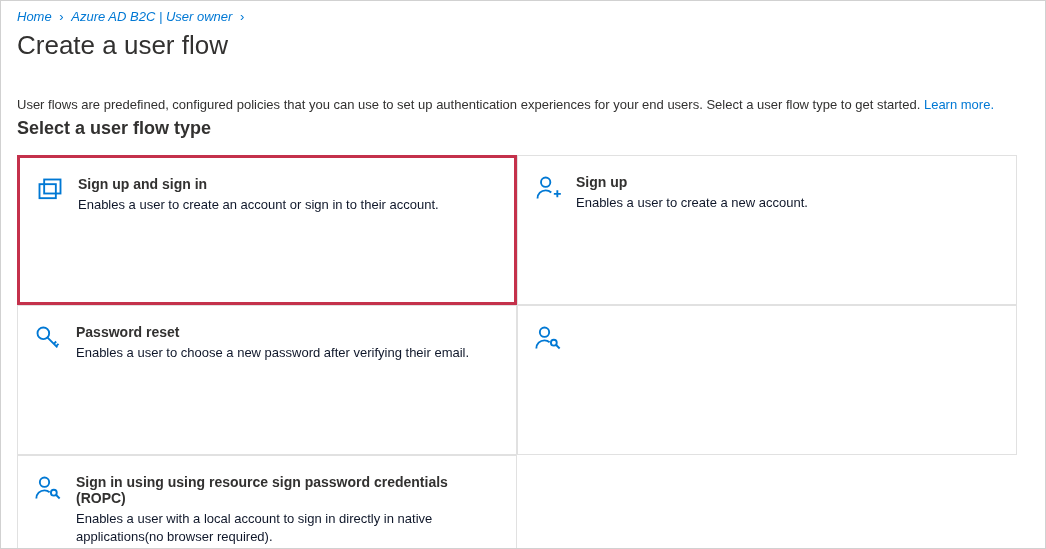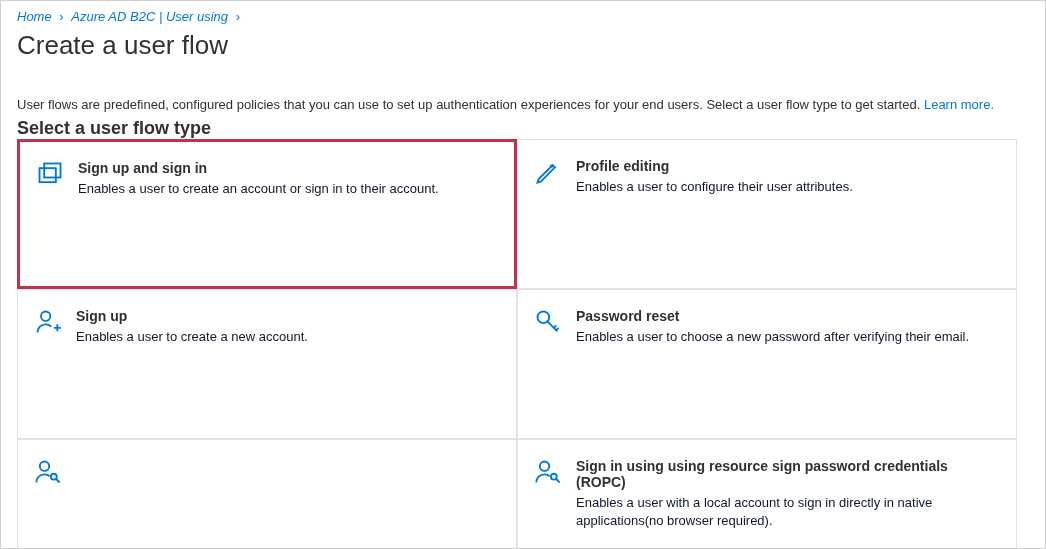--- a/index.html
+++ b/index.html
@@ -36,21 +36,21 @@
       color: #323130;
       margin-bottom: 6px;
     }
     .description a {
       color: #0078d4;
       text-decoration: none;
     }
     h2.section-title {
       font-size: 18px;
       font-weight: 600;
-      margin-bottom: 0;
+      margin-bottom: 16px;
     }
     .card-grid {
       display: grid;
       grid-template-columns: repeat(2, 1fr);
       max-width: 1000px;
     }
     .card {
       border: 1px solid #e1e1e1;
       padding: 18px 16px;
       display: flex;
@@ -81,21 +81,21 @@
       color: #0f172a;
       line-height: 1.4;
     }
   </style>
 </head>
 <body>
 
 <nav class="breadcrumb">
   <a href="#">Home</a>
   <span class="sep">›</span>
-  <a href="#">Azure AD B2C | User using</a>
+  <a href="#">Azure AD B2C | User owner</a>
   <span class="sep">›</span>
 </nav>
 
 <h1 class="page-title">Create a user flow</h1>
 
 <p class="description">
   <span>User flows are predefined, configured policies that you can use to set up authentication experiences for your end users. Select a user flow type to get started.</span>
   <a href="#">Learn more.</a>
 </p>
 
@@ -109,32 +109,20 @@
         <rect x="3" y="7" width="14" height="12"></rect>
         <rect x="7" y="3" width="14" height="12"></rect>
       </svg>
     </span>
     <div class="card-body">
       <div class="card-title">Sign up and sign in</div>
       <div class="card-desc">Enables a user to create an account or sign in to their account.</div>
     </div>
   </div>
 
-  <div class="card">
-    <span class="card-icon">
-      <svg viewBox="0 0 24 24" fill="none" stroke="#0078d4" stroke-width="1.6">
-        <path d="M3 21l3-1 12-12-2-2L4 18l-1 3z"></path>
-        <path d="M14 6l2 2"></path>
-      </svg>
-    </span>
-    <div class="card-body">
-      <div class="card-title">Profile editing</div>
-      <div class="card-desc">Enables a user to configure their user attributes.</div>
-    </div>
-  </div>
 
   <div class="card">
     <span class="card-icon">
       <svg viewBox="0 0 24 24" fill="none" stroke="#0078d4" stroke-width="1.6">
         <circle cx="10" cy="7" r="4"></circle>
         <path d="M3 21c0-4 3-7 7-7 2 0 3.5.7 4.8 1.9"></path>
         <path d="M17 17h6M20 14v6"></path>
       </svg>
     </span>
     <div class="card-body">

